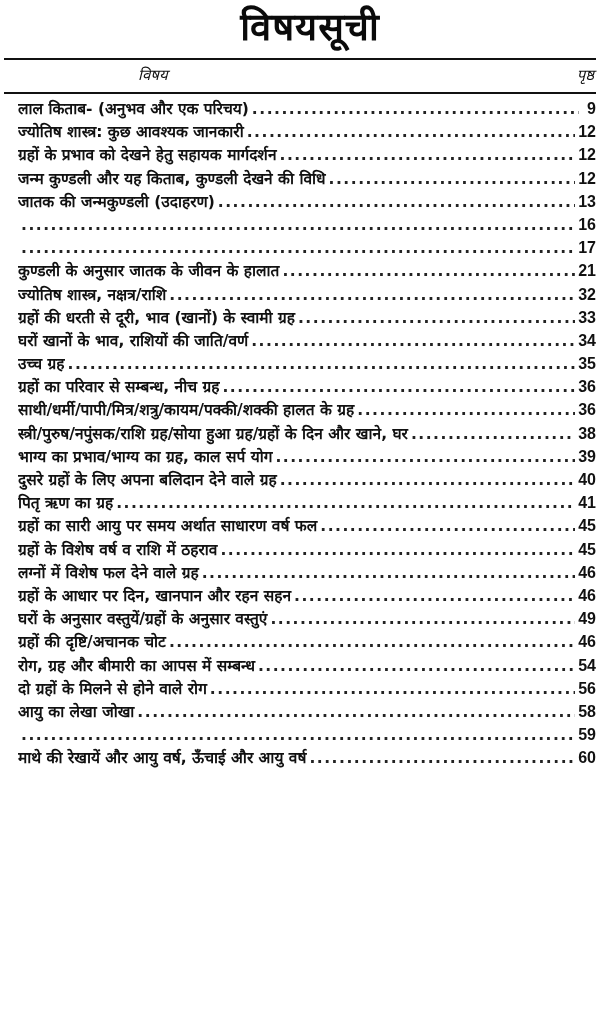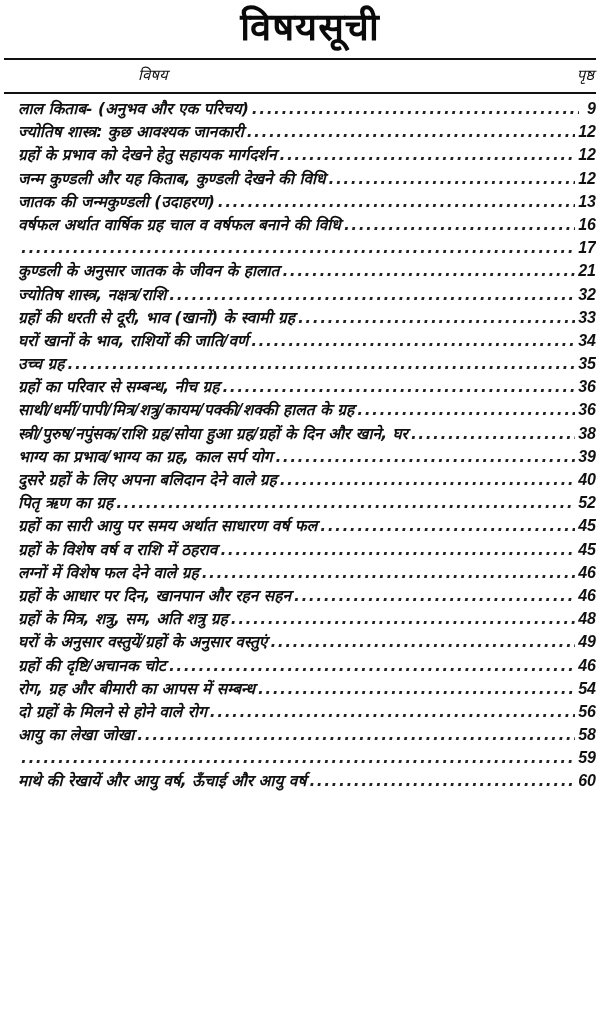--- a/index.html
+++ b/index.html
@@ -4,21 +4,21 @@
 <style>
   html, body { margin:0; padding:0; background:#ffffff; }
   body { width:600px; height:1015px; overflow:hidden; position:relative; color:#111; font-family:"DejaVu Sans", sans-serif; }
   .title { position:absolute; top:2px; left:10px; width:600px; text-align:center; font-family:"DejaVu Serif", serif; font-weight:bold; font-size:38px; line-height:50px; letter-spacing:1px; color:#0a0a0a; }
   .rule { position:absolute; left:4px; width:592px; background:#111; }
   .rule.top { top:58px; height:2px; }
   .rule.bottom { top:92px; height:2px; }
   .hdr { position:absolute; top:64px; font-size:15px; line-height:22px; font-style:italic; }
   .hdr.left { left:138px; }
   .hdr.right { right:6px; }
-  .toc { position:absolute; top:97px; left:18px; width:578px; margin:0; padding:0; list-style:none;font-style:italic; }
+  .toc { position:absolute; top:97px; left:18px; width:578px; margin:0; padding:0; list-style:none; }
   .row { display:flex; align-items:baseline; height:23.2px; line-height:23.2px; font-size:15.5px; font-weight:bold; white-space:nowrap; overflow:hidden; }
   .row .t { flex:0 0 auto; }
   .row .dots { flex:1 1 auto; overflow:hidden; margin:0 3px; font-weight:bold; letter-spacing:1.5px; color:#222; }
   .row .dots::before { content:"..............................................................................................................................................................................."; }
   .row .p { flex:0 0 auto; font-family:"Liberation Sans", sans-serif; font-size:16px; text-align:right; min-width:14px; }
 </style>
 </head>
 <body>
 
 <div class="title">विषयसूची</div>
@@ -47,21 +47,20 @@
       <span class="t">जन्म कुण्डली और यह किताब, कुण्डली देखने की विधि</span>
       <span class="dots"></span>
       <span class="p">12</span>
     </li>
     <li class="row">
       <span class="t">जातक की जन्मकुण्डली (उदाहरण)</span>
       <span class="dots"></span>
       <span class="p">13</span>
     </li>
     <li class="row">
-      <span class="t">वर्षफल अर्थात वार्षिक ग्रह चाल व वर्षफल बनाने की विधि</span>
       <span class="dots"></span>
       <span class="p">16</span>
     </li>
     <li class="row">
       <span class="dots"></span>
       <span class="p">17</span>
     </li>
     <li class="row">
       <span class="t">कुण्डली के अनुसार जातक के जीवन के हालात</span>
       <span class="dots"></span>
@@ -108,46 +107,41 @@
       <span class="p">39</span>
     </li>
     <li class="row">
       <span class="t">दुसरे ग्रहों के लिए अपना बलिदान देने वाले ग्रह</span>
       <span class="dots"></span>
       <span class="p">40</span>
     </li>
     <li class="row">
       <span class="t">पितृ ऋण का ग्रह</span>
       <span class="dots"></span>
-      <span class="p">52</span>
+      <span class="p">41</span>
     </li>
     <li class="row">
       <span class="t">ग्रहों का सारी आयु पर समय अर्थात साधारण वर्ष फल</span>
       <span class="dots"></span>
       <span class="p">45</span>
     </li>
     <li class="row">
       <span class="t">ग्रहों के विशेष वर्ष व राशि में ठहराव</span>
       <span class="dots"></span>
       <span class="p">45</span>
     </li>
     <li class="row">
       <span class="t">लग्नों में विशेष फल देने वाले ग्रह</span>
       <span class="dots"></span>
       <span class="p">46</span>
     </li>
     <li class="row">
       <span class="t">ग्रहों के आधार पर दिन, खानपान और रहन सहन</span>
       <span class="dots"></span>
       <span class="p">46</span>
-    </li>
-    <li class="row">
-      <span class="t">ग्रहों के मित्र, शत्रु, सम, अति शत्रु ग्रह</span>
-      <span class="dots"></span>
-      <span class="p">48</span>
     </li>
     <li class="row">
       <span class="t">घरों के अनुसार वस्तुयें/ग्रहों के अनुसार वस्तुएं</span>
       <span class="dots"></span>
       <span class="p">49</span>
     </li>
     <li class="row">
       <span class="t">ग्रहों की दृष्टि/अचानक चोट</span>
       <span class="dots"></span>
       <span class="p">46</span>

